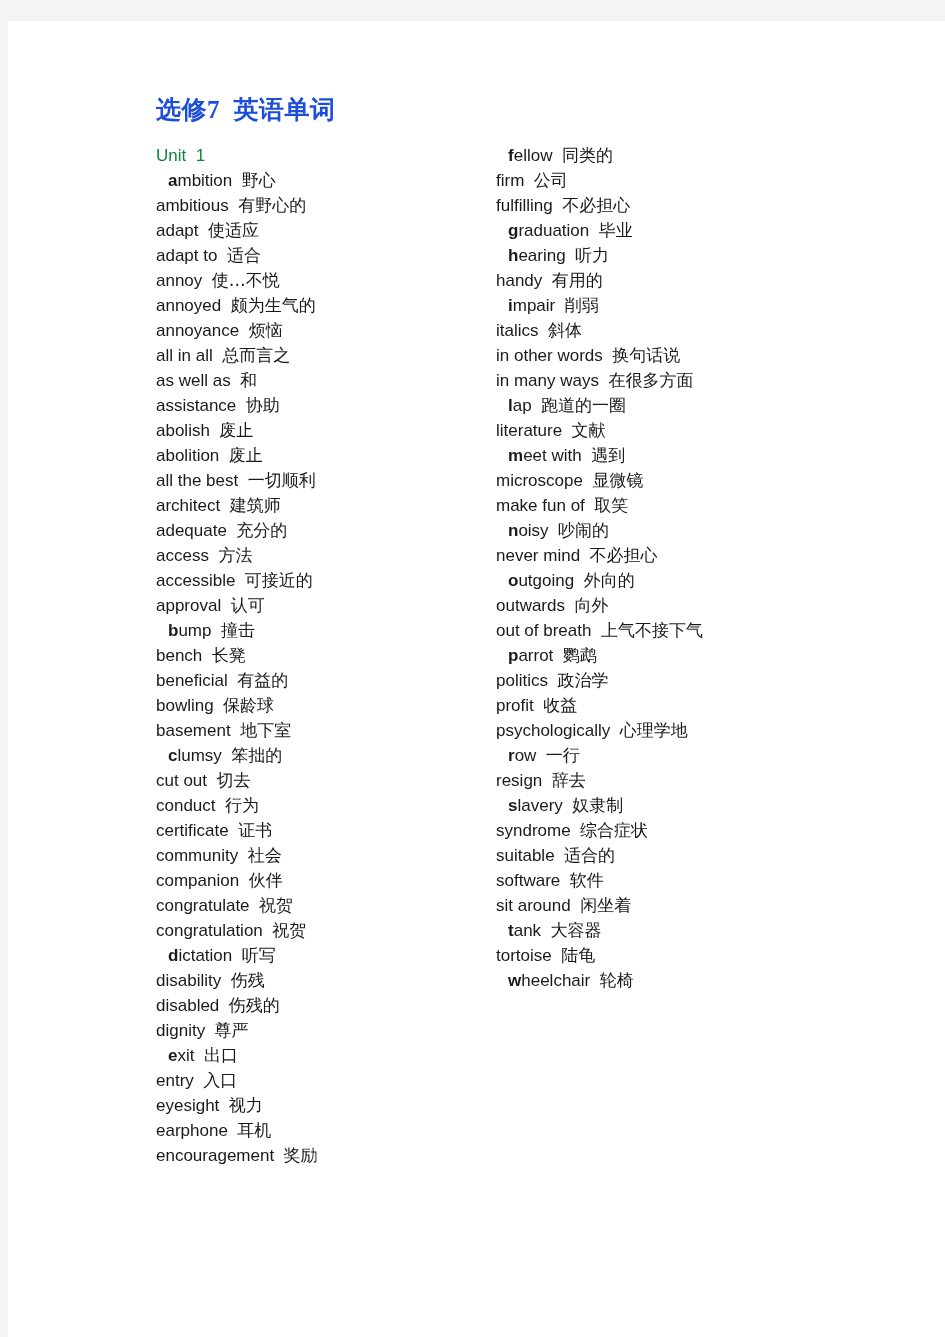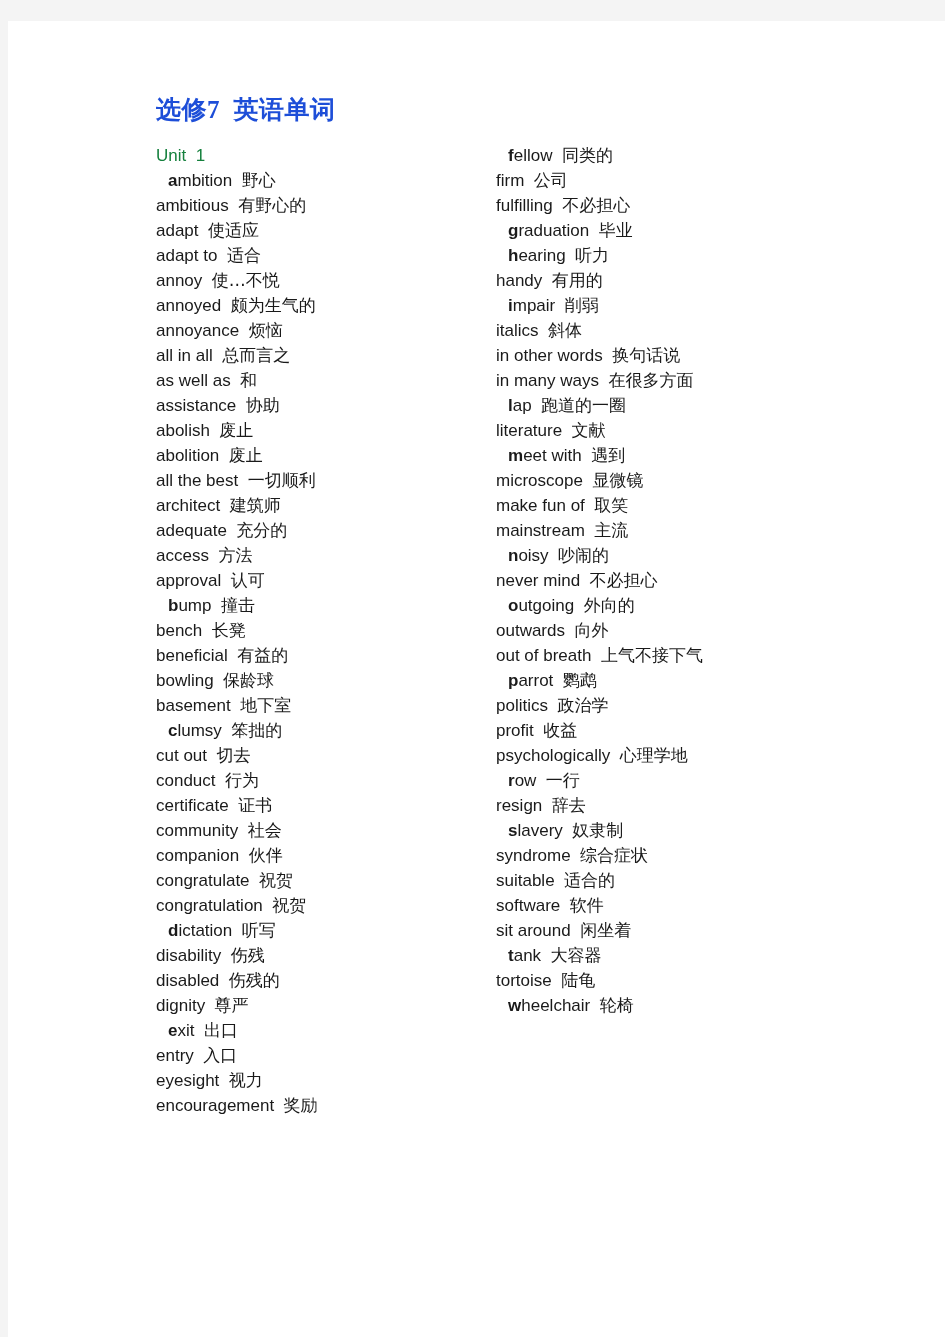--- a/index.html
+++ b/index.html
@@ -93,20 +93,21 @@
             <div class="entry"><span>annoyance</span>  <span class="cn">烦恼</span></div>
             <div class="entry"><span>all in all</span>  <span class="cn">总而言之</span></div>
             <div class="entry"><span>as well as</span>  <span class="cn">和</span></div>
             <div class="entry"><span>assistance</span>  <span class="cn">协助</span></div>
             <div class="entry"><span>abolish</span>  <span class="cn">废止</span></div>
             <div class="entry"><span>abolition</span>  <span class="cn">废止</span></div>
             <div class="entry"><span>all the best</span>  <span class="cn">一切顺利</span></div>
             <div class="entry"><span>architect</span>  <span class="cn">建筑师</span></div>
             <div class="entry"><span>adequate</span>  <span class="cn">充分的</span></div>
             <div class="entry"><span>access</span>  <span class="cn">方法</span></div>
+            <div class="entry"><span>accessible</span>  <span class="cn">可接近的</span></div>
             <div class="entry"><span>approval</span>  <span class="cn">认可</span></div>
             <div class="entry indent"><span><span class="term-bold-initial">b</span>ump</span>  <span class="cn">撞击</span></div>
             <div class="entry"><span>bench</span>  <span class="cn">长凳</span></div>
             <div class="entry"><span>beneficial</span>  <span class="cn">有益的</span></div>
             <div class="entry"><span>bowling</span>  <span class="cn">保龄球</span></div>
             <div class="entry"><span>basement</span>  <span class="cn">地下室</span></div>
             <div class="entry indent"><span><span class="term-bold-initial">c</span>lumsy</span>  <span class="cn">笨拙的</span></div>
             <div class="entry"><span>cut out</span>  <span class="cn">切去</span></div>
             <div class="entry"><span>conduct</span>  <span class="cn">行为</span></div>
             <div class="entry"><span>certificate</span>  <span class="cn">证书</span></div>
@@ -114,20 +115,21 @@
             <div class="entry"><span>companion</span>  <span class="cn">伙伴</span></div>
             <div class="entry"><span>congratulate</span>  <span class="cn">祝贺</span></div>
             <div class="entry"><span>congratulation</span>  <span class="cn">祝贺</span></div>
             <div class="entry indent"><span><span class="term-bold-initial">d</span>ictation</span>  <span class="cn">听写</span></div>
             <div class="entry"><span>disability</span>  <span class="cn">伤残</span></div>
             <div class="entry"><span>disabled</span>  <span class="cn">伤残的</span></div>
             <div class="entry"><span>dignity</span>  <span class="cn">尊严</span></div>
             <div class="entry indent"><span><span class="term-bold-initial">e</span>xit</span>  <span class="cn">出口</span></div>
             <div class="entry"><span>entry</span>  <span class="cn">入口</span></div>
             <div class="entry"><span>eyesight</span>  <span class="cn">视力</span></div>
+            <div class="entry"><span>earphone</span>  <span class="cn">耳机</span></div>
             <div class="entry"><span>encouragement</span>  <span class="cn">奖励</span></div>
           </div>
       </div>
 
       <div class="col col-right">
         <div id="right-list">
             <div class="entry indent"><span><span class="term-bold-initial">f</span>ellow</span>  <span class="cn">同类的</span></div>
             <div class="entry"><span>firm</span>  <span class="cn">公司</span></div>
             <div class="entry"><span>fulfilling</span>  <span class="cn">不必担心</span></div>
             <div class="entry indent"><span><span class="term-bold-initial">g</span>raduation</span>  <span class="cn">毕业</span></div>
@@ -135,21 +137,20 @@
             <div class="entry"><span>handy</span>  <span class="cn">有用的</span></div>
             <div class="entry indent"><span><span class="term-bold-initial">i</span>mpair</span>  <span class="cn">削弱</span></div>
             <div class="entry"><span>italics</span>  <span class="cn">斜体</span></div>
             <div class="entry"><span>in other words</span>  <span class="cn">换句话说</span></div>
             <div class="entry"><span>in many ways</span>  <span class="cn">在很多方面</span></div>
             <div class="entry indent"><span><span class="term-bold-initial">l</span>ap</span>  <span class="cn">跑道的一圈</span></div>
             <div class="entry"><span>literature</span>  <span class="cn">文献</span></div>
             <div class="entry indent"><span><span class="term-bold-initial">m</span>eet with</span>  <span class="cn">遇到</span></div>
             <div class="entry"><span>microscope</span>  <span class="cn">显微镜</span></div>
             <div class="entry"><span>make fun of</span>  <span class="cn">取笑</span></div>
-            <div class="entry"><span>mainstream</span>  <span class="cn">主流</span></div>
             <div class="entry indent"><span><span class="term-bold-initial">n</span>oisy</span>  <span class="cn">吵闹的</span></div>
             <div class="entry"><span>never mind</span>  <span class="cn">不必担心</span></div>
             <div class="entry indent"><span><span class="term-bold-initial">o</span>utgoing</span>  <span class="cn">外向的</span></div>
             <div class="entry"><span>outwards</span>  <span class="cn">向外</span></div>
             <div class="entry"><span>out of breath</span>  <span class="cn">上气不接下气</span></div>
             <div class="entry indent"><span><span class="term-bold-initial">p</span>arrot</span>  <span class="cn">鹦鹉</span></div>
             <div class="entry"><span>politics</span>  <span class="cn">政治学</span></div>
             <div class="entry"><span>profit</span>  <span class="cn">收益</span></div>
             <div class="entry"><span>psychologically</span>  <span class="cn">心理学地</span></div>
             <div class="entry indent"><span><span class="term-bold-initial">r</span>ow</span>  <span class="cn">一行</span></div>

